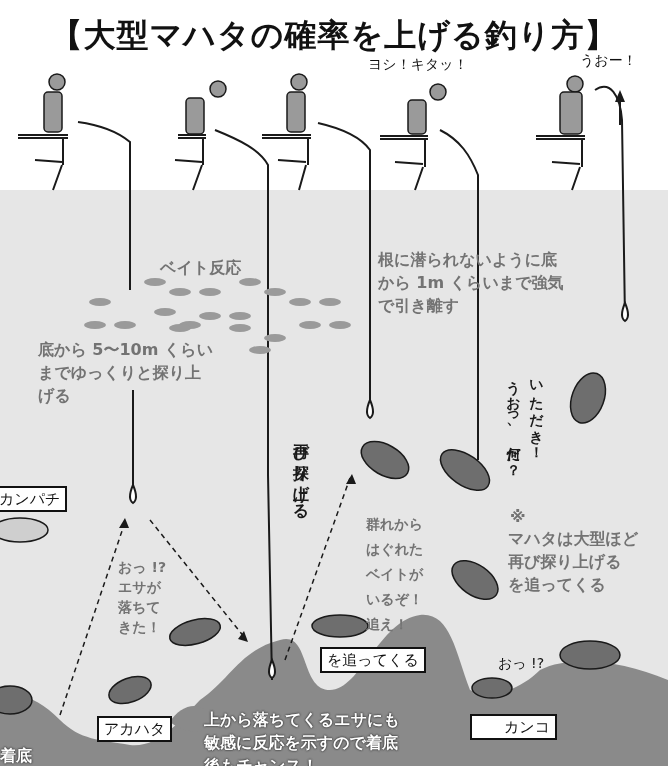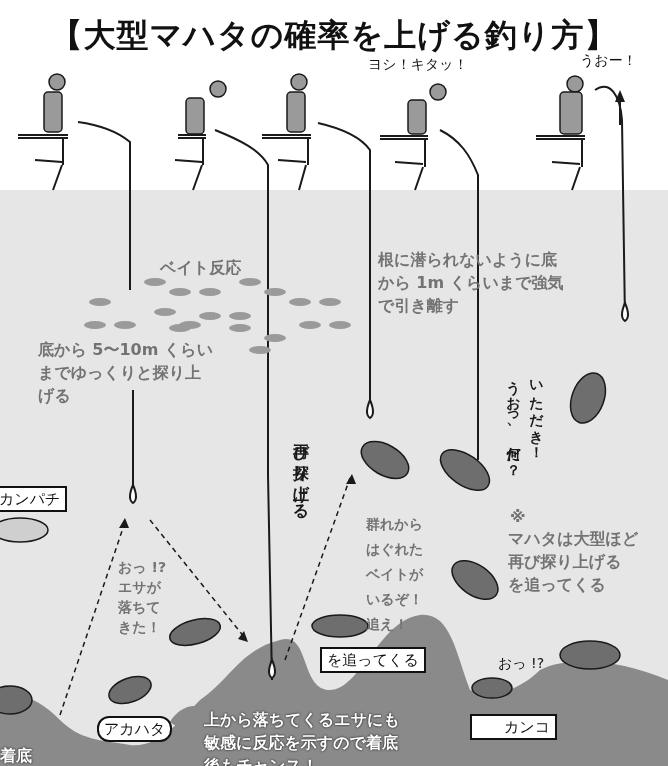--- a/index.html
+++ b/index.html
@@ -140,15 +140,15 @@
 を追ってくる</div>
 <div class="vtxt" style="left:528px; top:370px; font-size:14px;">いただき！</div>
 <div class="vtxt" style="left:505px; top:370px; font-size:14px;">うおっ、何だ？</div>
 <div class="shout" style="left:498px; top:655px;">おっ !?</div>
 <div class="txt seabed-txt" style="left:204px; top:692px;margin-top:16px;">上から落ちてくるエサにも
 敏感に反応を示すので着底
 後もチャンス！</div>
 <div class="txt seabed-txt" style="left:0px; top:744px;">着底</div>
 
 <div class="label" style="left:-8px; top:486px;">カンパチ</div>
-<div class="label" style="left:97px; top:716px;border-radius:12px;">アカハタ</div>
+<div class="label" style="left:97px; top:716px;">アカハタ</div>
 <div class="label" style="left:320px; top:647px;">を追ってくる</div>
 <div class="label" style="left:470px; top:714px;padding-left:32px;">カンコ</div>
 
 </body></html>

